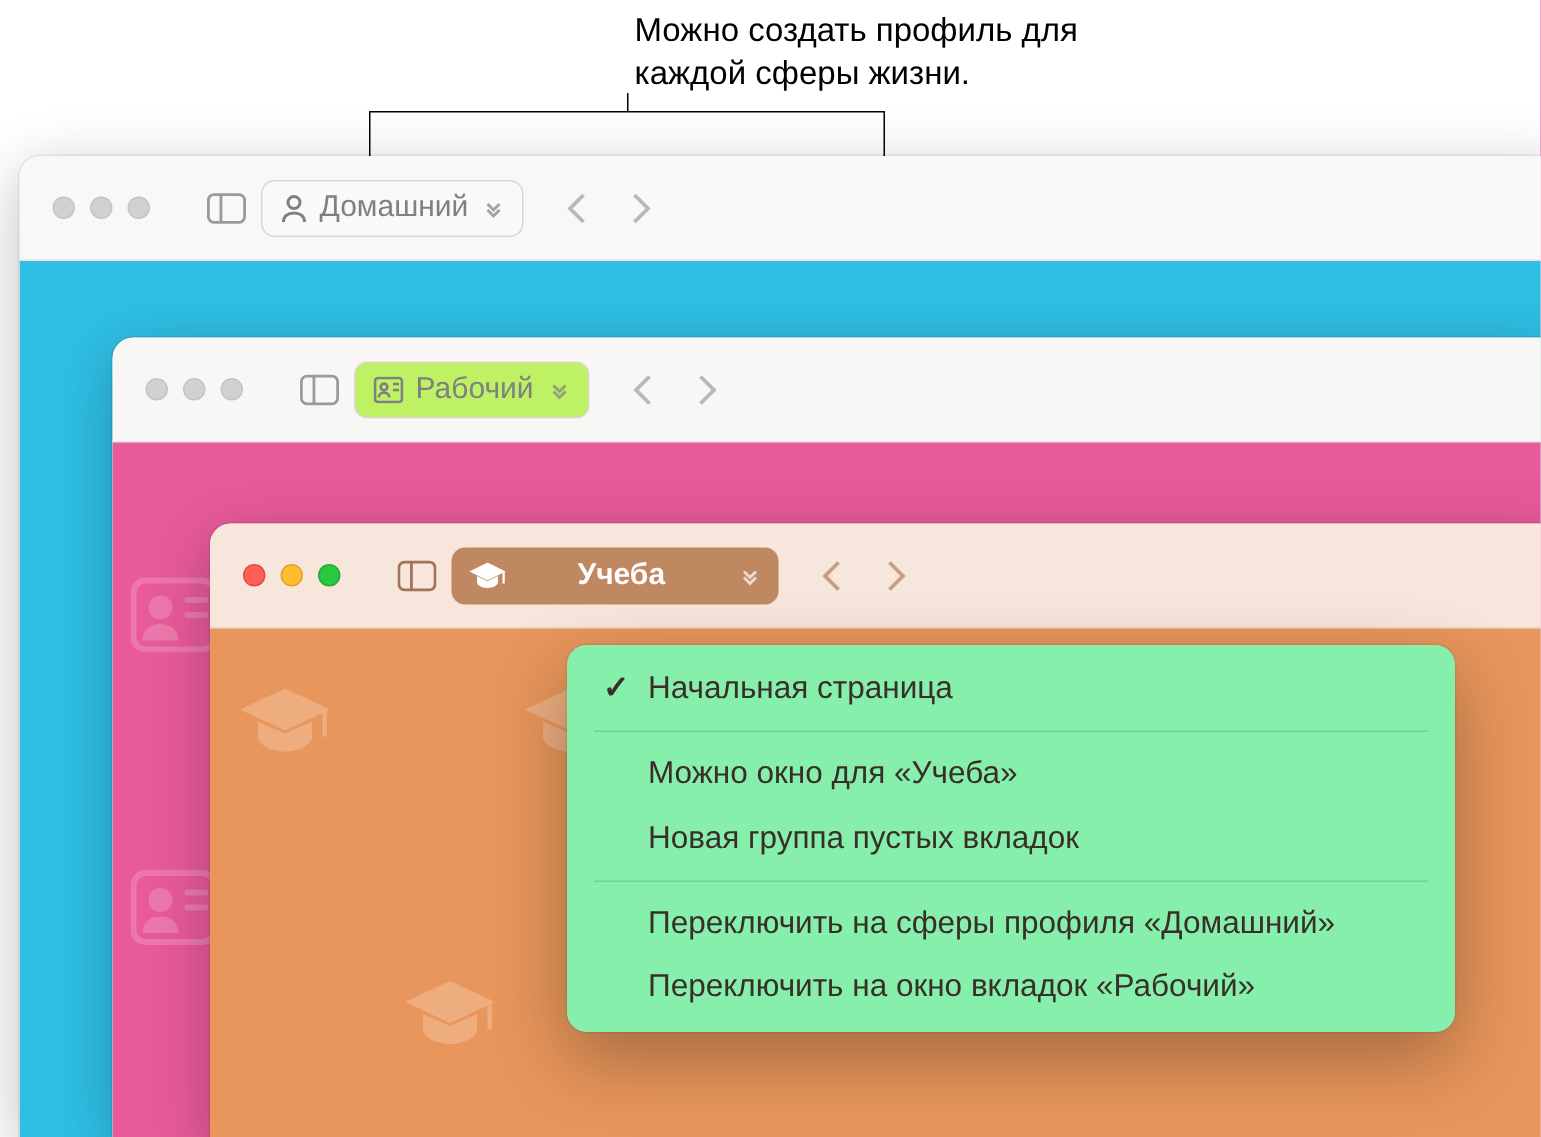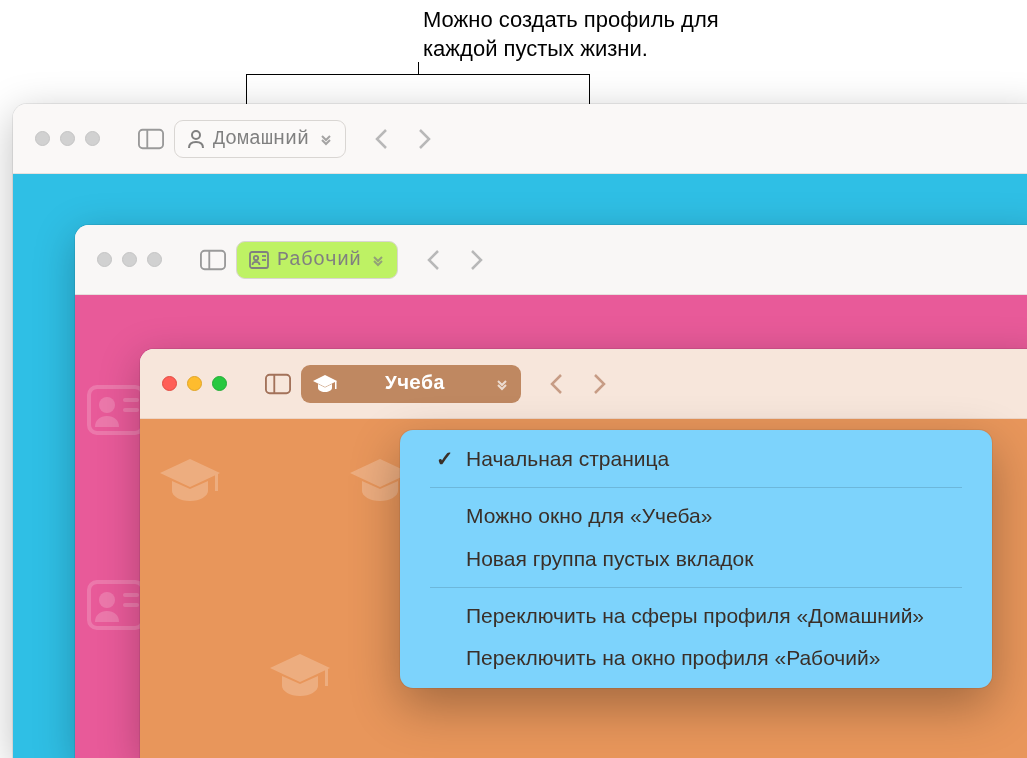--- a/index.html
+++ b/index.html
@@ -82,21 +82,20 @@
     align-items: center;
     gap: 8px;
     height: 38px;
     padding: 0 12px;
     border-radius: 9px;
     font-size: 20px;
     border: 1px solid rgba(0,0,0,.12);
     background: rgba(255,255,255,.2);
     color: #808080;
     cursor: default;
-    font-family: Liberation Mono, monospace;
   }
   .profile-pill .chev { margin-left: 2px; opacity:.7; }
 
   .win3 .profile-pill {
     background: #BF8861;
     color: #fff;
     border: none;
     font-weight: 600;
     gap: 48px;
   }
@@ -131,27 +130,26 @@
   .wm-row-orange { position:absolute; display:flex; gap:130px; opacity:.22; color:#fff; }
   .wm-row-orange.r1 { top:40px; left:20px; }
   .wm-row-orange.r2 { top:235px; left:130px; }
 
   
   .menu {
     position: absolute;
     top: 430px;
     left: 378px;
     width: 592px;
-    background: #7dd3fc;
+    background: #86efac;
     border-radius: 13px;
     box-shadow: 0 18px 50px rgba(0,0,0,.3), 0 0 0 1px rgba(0,0,0,.06);
-    padding: 8px 16px;
+    padding: 8px 4px;
     font-size: 21px;
     color: #3a2f28;
-    margin-left: 22px;
   }
   .menu-item {
     padding: 7px 26px 7px 50px;
     position: relative;
     line-height: 1.35;
   }
   .menu-item.checked::before {
     content: "✓";
     position: absolute;
     left: 20px;
@@ -164,21 +162,21 @@
     margin: 7px 14px;
   }
 
   svg { display:block; }
 </style>
 </head>
 <body>
 
 <div class="annotation">
   <span>Можно создать профиль для</span><br>
-  <span>каждой пустых жизни.</span>
+  <span>каждой сферы жизни.</span>
 </div>
 <div class="callout-stem"></div>
 <div class="callout-bracket"></div>
 
 <div class="window win1">
   <div class="toolbar">
     <div class="traffic-lights">
       <div class="tl tl-dim"></div>
       <div class="tl tl-dim"></div>
       <div class="tl tl-dim"></div>
@@ -351,14 +349,14 @@
   </div>
 </div>
 
 <div class="menu">
   <div class="menu-item checked">Начальная страница</div>
   <div class="menu-sep"></div>
   <div class="menu-item">Можно окно для «Учеба»</div>
   <div class="menu-item">Новая группа пустых вкладок</div>
   <div class="menu-sep"></div>
   <div class="menu-item">Переключить на сферы профиля «Домашний»</div>
-  <div class="menu-item">Переключить на окно профиля «Рабочий»</div>
+  <div class="menu-item">Переключить на окно вкладок «Рабочий»</div>
 </div>
 
 </body></html>

